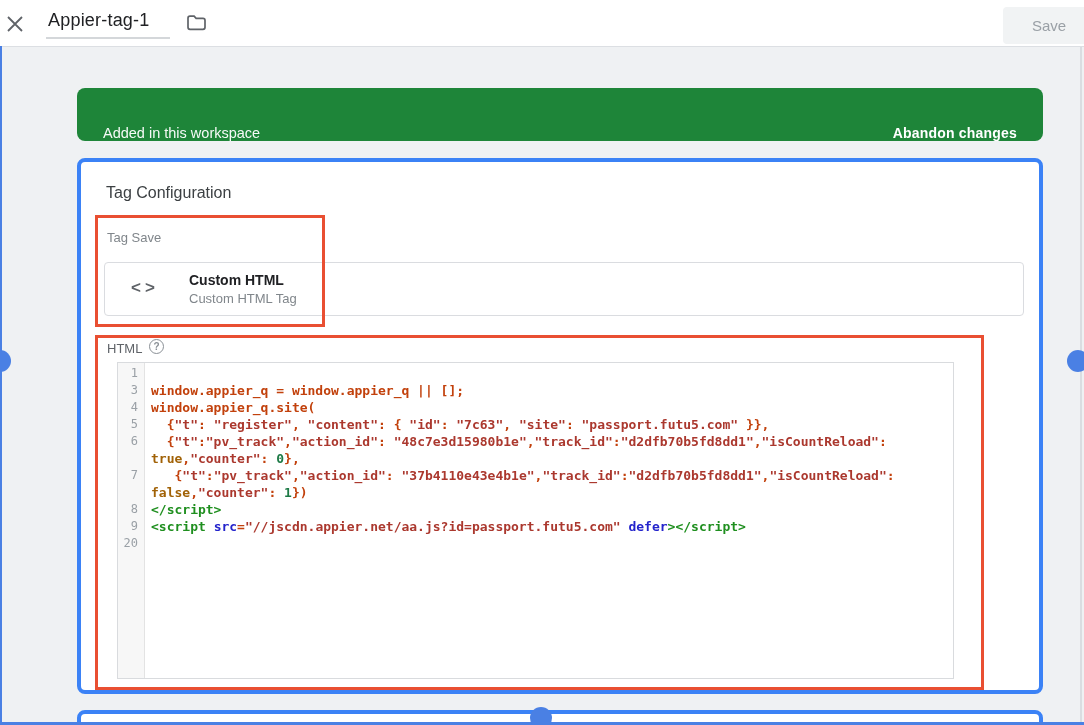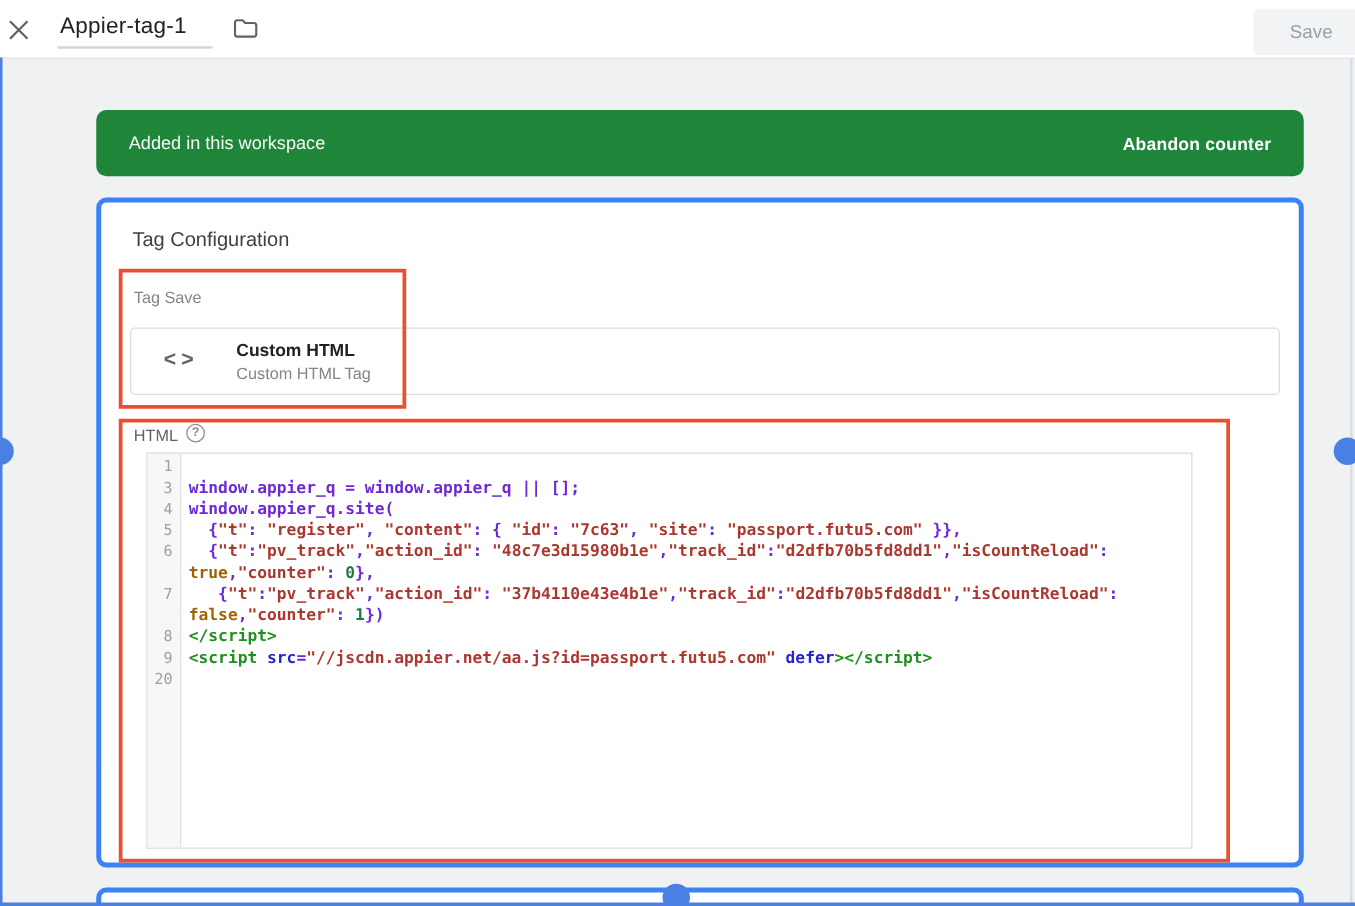--- a/index.html
+++ b/index.html
@@ -11,21 +11,21 @@
   .close-btn{position:absolute;left:6px;top:15px;width:18px;height:18px;cursor:pointer;}
   .title-wrap{position:absolute;left:46px;top:10px;}
   .page-title{font-size:18px;color:#202124;font-weight:500;letter-spacing:.2px;
               padding:0 2px 6px 2px;border-bottom:2px solid #d4d7da;display:inline-block;min-width:120px;}
   .folder-btn{position:absolute;left:186px;top:14px;width:21px;height:18px;cursor:pointer;}
   .save-btn{position:absolute;left:1003px;top:7px;width:92px;height:37px;background:#f1f3f4;
             border:none;border-radius:4px;color:#9aa0a6;font-size:15px;font-family:"Liberation Sans",sans-serif;
             text-align:center;cursor:pointer;}
   
   .banner{position:absolute;left:77px;top:88px;width:966px;height:53px;background:#1e8539;
-          border-radius:8px;display:flex;align-items:center;justify-content:space-between;z-index:2;}
+          border-radius:8px;display:flex;align-items:flex-end;justify-content:space-between;z-index:2;}
   .banner-msg{color:rgba(255,255,255,.96);font-size:14.5px;margin-left:26px;}
   .banner-action{color:#fff;font-size:14px;font-weight:600;margin-right:26px;cursor:pointer;letter-spacing:.2px;}
   
   .card{position:absolute;left:77px;background:#fff;border:4px solid #3b82f6;border-radius:8px;box-sizing:border-box;z-index:1;}
   .card1{top:158px;width:966px;height:536px;}
   .card2{top:710px;width:966px;height:40px;border-radius:8px 8px 0 0;}
   .section-title{position:absolute;left:25px;top:22px;font-size:16px;color:#3c4043;}
   .field-label{position:absolute;font-size:13px;color:#80868b;}
   .tagtype-label{left:26px;top:68px;}
   .tagtype-row{position:absolute;left:23px;top:100px;width:920px;height:54px;border:1px solid #dadce0;
@@ -45,21 +45,21 @@
   
   .editor{position:absolute;left:36px;top:200px;width:837px;height:317px;border:1px solid #d9dbde;
           background:#fff;box-sizing:border-box;overflow:hidden;cursor:text;}
   .gutter-bg{position:absolute;left:0;top:0;width:26px;height:100%;background:#f7f7f7;border-right:1px solid #e3e3e3;}
   .rows{position:absolute;left:0;top:2px;width:100%;}
   .crow{height:17px;line-height:17px;white-space:pre;font-family:"DejaVu Sans Mono",monospace;
         font-size:13px;font-weight:600;}
   .ln{display:inline-block;width:26px;text-align:right;padding-right:6px;box-sizing:border-box;
       color:#9aa0a6;font-size:12px;font-weight:400;vertical-align:top;}
   .ct{padding-left:7px;}
-  .tk-plain{color:#6d28d9;}
+  .tk-plain{color:#c2410c;}
   .tk-tag{color:#1f8f1f;}
   .tk-str{color:#ab382e;}
   .tk-atom{color:#a16207;}
   .tk-num{color:#1d7a46;}
   .tk-attr{color:#2424cc;}
   
   .sel-line{position:absolute;background:#4a80e4;z-index:9;}
   .sel-left{left:0;top:46px;width:2px;height:679px;}
   .sel-bottom{left:0;top:722px;width:1084px;height:3px;}
   .sel-dot{position:absolute;width:22px;height:22px;border-radius:50%;background:#4a80e4;z-index:10;cursor:grab;}
@@ -85,21 +85,21 @@
     <span class="folder-btn">
       <svg width="21" height="18" viewBox="0 0 21 18">
           <path d="M2 4.2 C2 3.1 2.9 2.2 4 2.2 H8.1 L10.1 4.4 H17 C18.1 4.4 19 5.3 19 6.4 V13.3 C19 14.4 18.1 15.3 17 15.3 H4 C2.9 15.3 2 14.4 2 13.3 Z" fill="none" stroke="#5f6368" stroke-width="1.7"></path>
         </svg>
     </span>
     <button class="save-btn">Save</button>
   </div>
 
   <div class="banner">
     <span class="banner-msg">Added in this workspace</span>
-    <span class="banner-action">Abandon counter</span>
+    <span class="banner-action">Abandon changes</span>
   </div>
 
   <div class="card card1">
     <div class="section-title">Tag Configuration</div>
 
     <div class="field-label tagtype-label">Tag Save</div>
 
     <div class="tagtype-row">
       <span class="code-glyph">&lt;&gt;</span>
       <span class="tagtype-name">Custom HTML</span>

